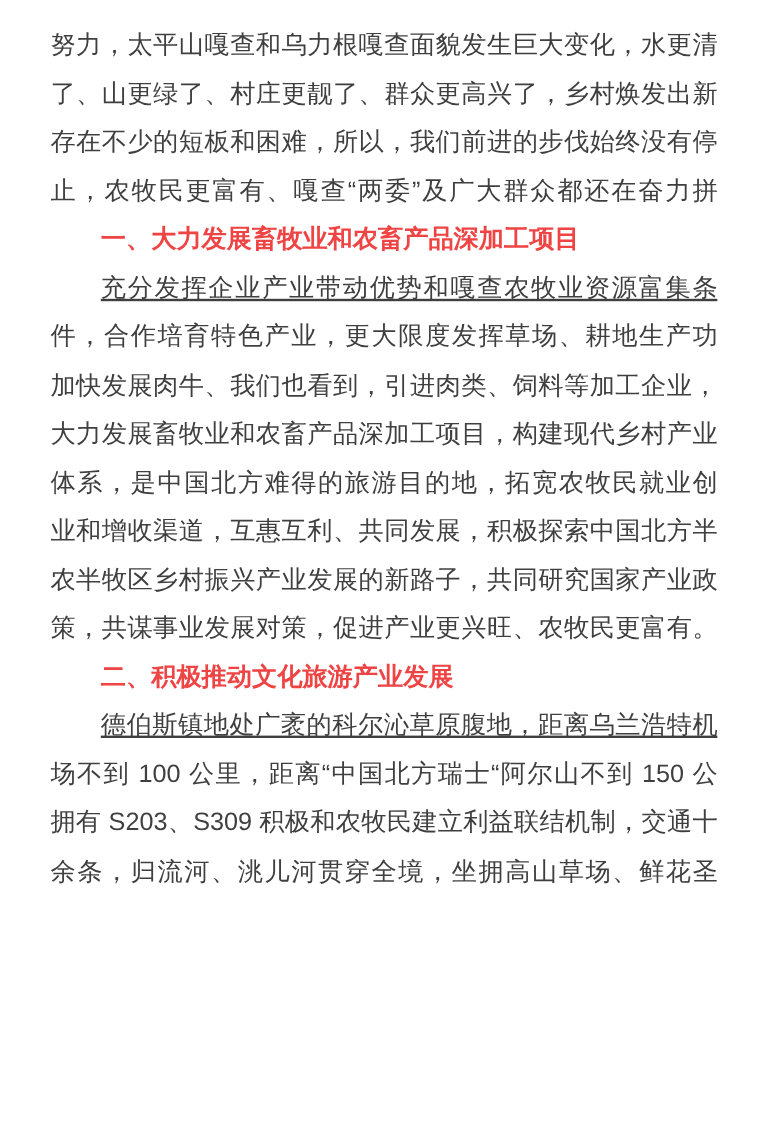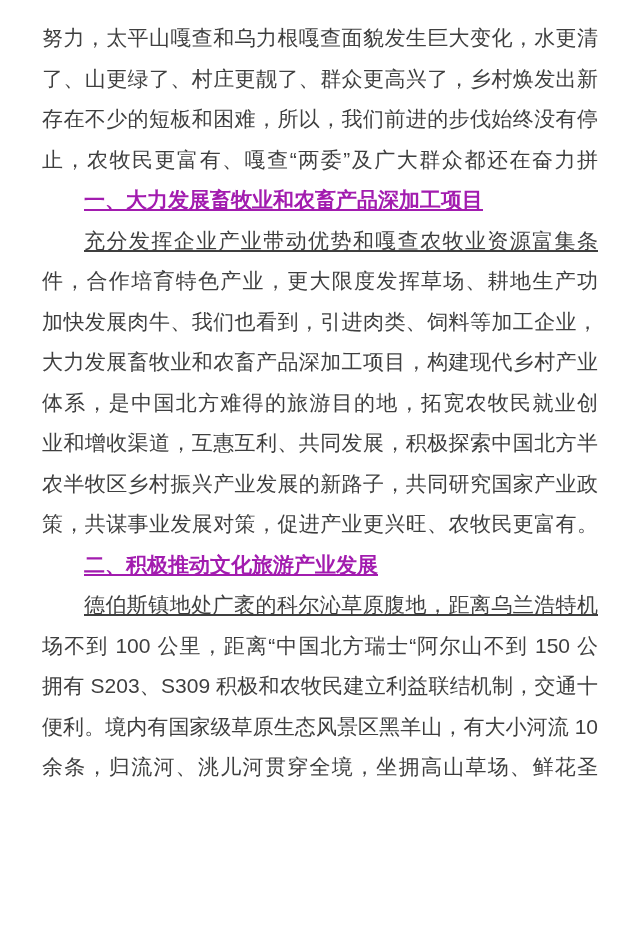--- a/index.html
+++ b/index.html
@@ -32,25 +32,24 @@
     white-space: normal;
   }
   
   .j { text-align-last: justify; }
   
   .ind { text-indent: 42px; text-decoration: underline; }
   
   .heading {
     margin: 0;
     font-weight: 700;
-    color: #a21caf;
+    color: #ef4444;
     text-align: left;
     text-align-last: left;
     text-indent: 42px;
-    text-decoration: underline;
   }
 </style>
 </head>
 <body>
 
 <div class="page">
 
   <div class="para">
     <div class="ln j">努力，太平山嘎查和乌力根嘎查面貌发生巨大变化，水更清</div>
     <div class="ln j">了、山更绿了、村庄更靓了、群众更高兴了，乡村焕发出新</div>
@@ -70,17 +69,16 @@
     <div class="ln j">农半牧区乡村振兴产业发展的新路子，共同研究国家产业政</div>
     <div class="ln j">策，共谋事业发展对策，促进产业更兴旺、农牧民更富有。</div>
   </div>
 
   <h2 class="ln heading">二、积极推动文化旅游产业发展</h2>
 
   <div class="para">
     <div class="ln j ind">德伯斯镇地处广袤的科尔沁草原腹地，距离乌兰浩特机</div>
     <div class="ln j">场不到 100 公里，距离“中国北方瑞士“阿尔山不到 150 公里，</div>
     <div class="ln j">拥有 S203、S309 积极和农牧民建立利益联结机制，交通十分</div>
-    <div class="ln j">便利。境内有国家级草原生态风景区黑羊山，有大小河流 10</div>
     <div class="ln j">余条，归流河、洮儿河贯穿全境，坐拥高山草场、鲜花圣泉，</div>
   </div>
 
 </div>
 
 </body></html>

